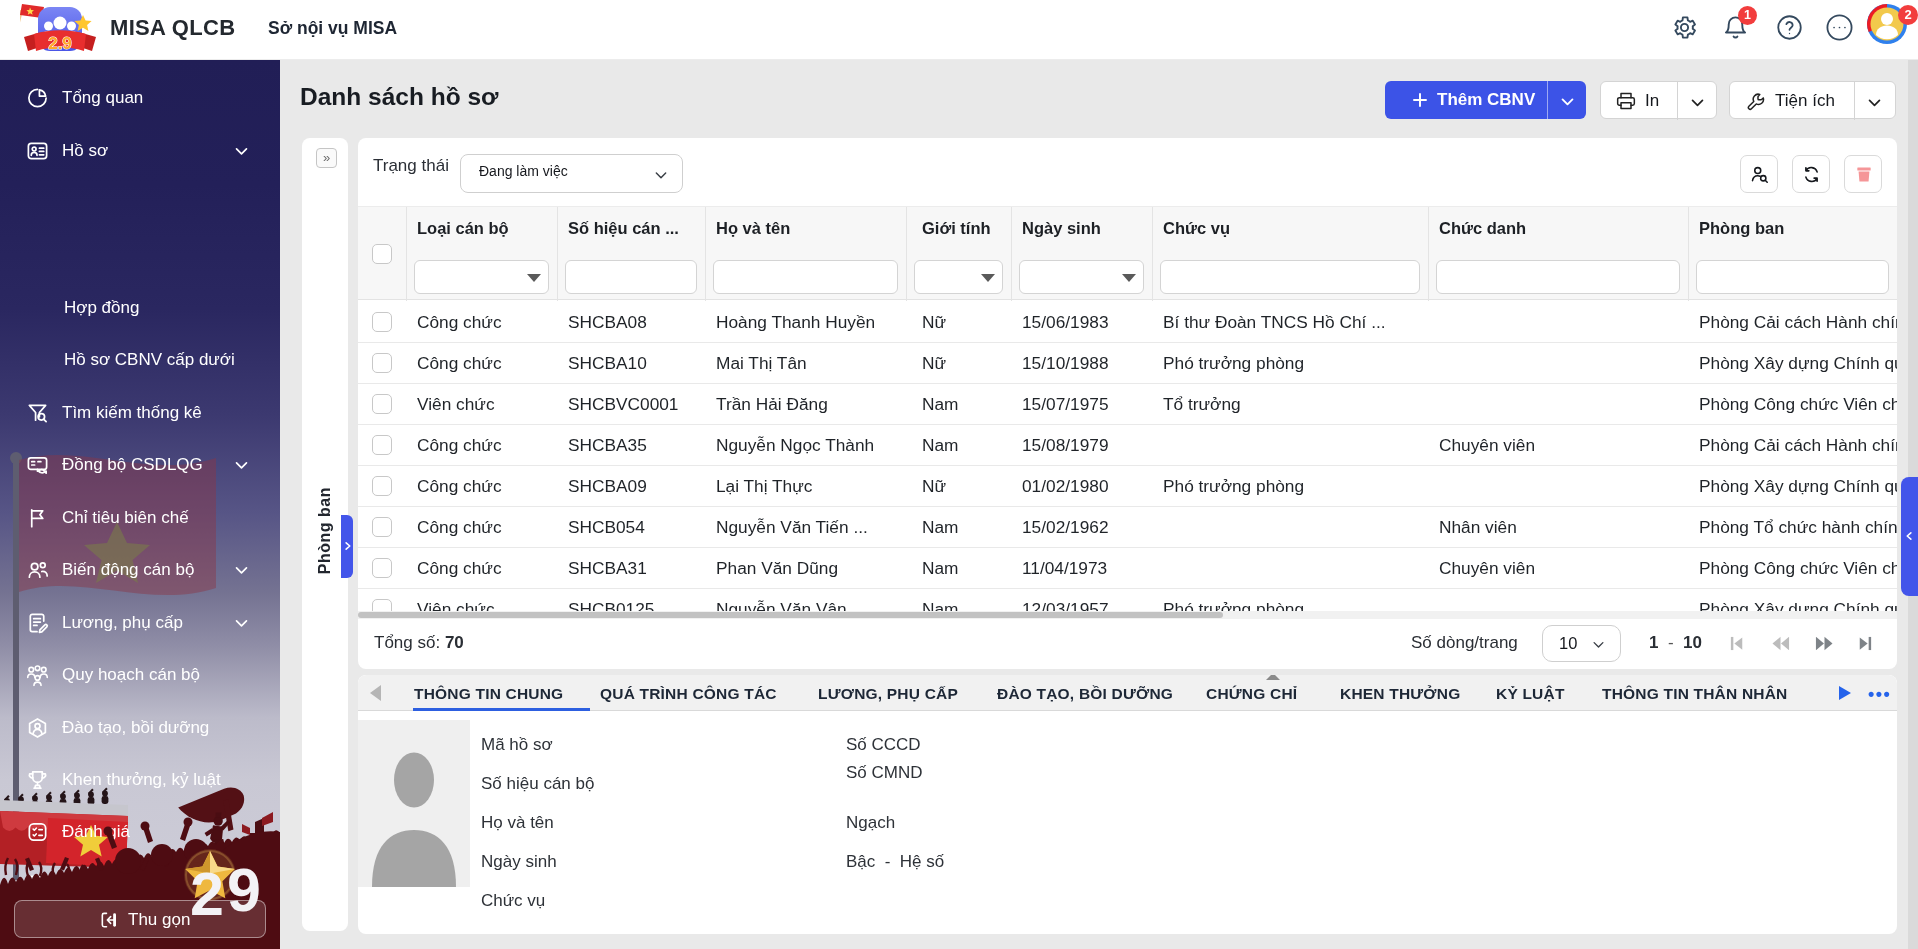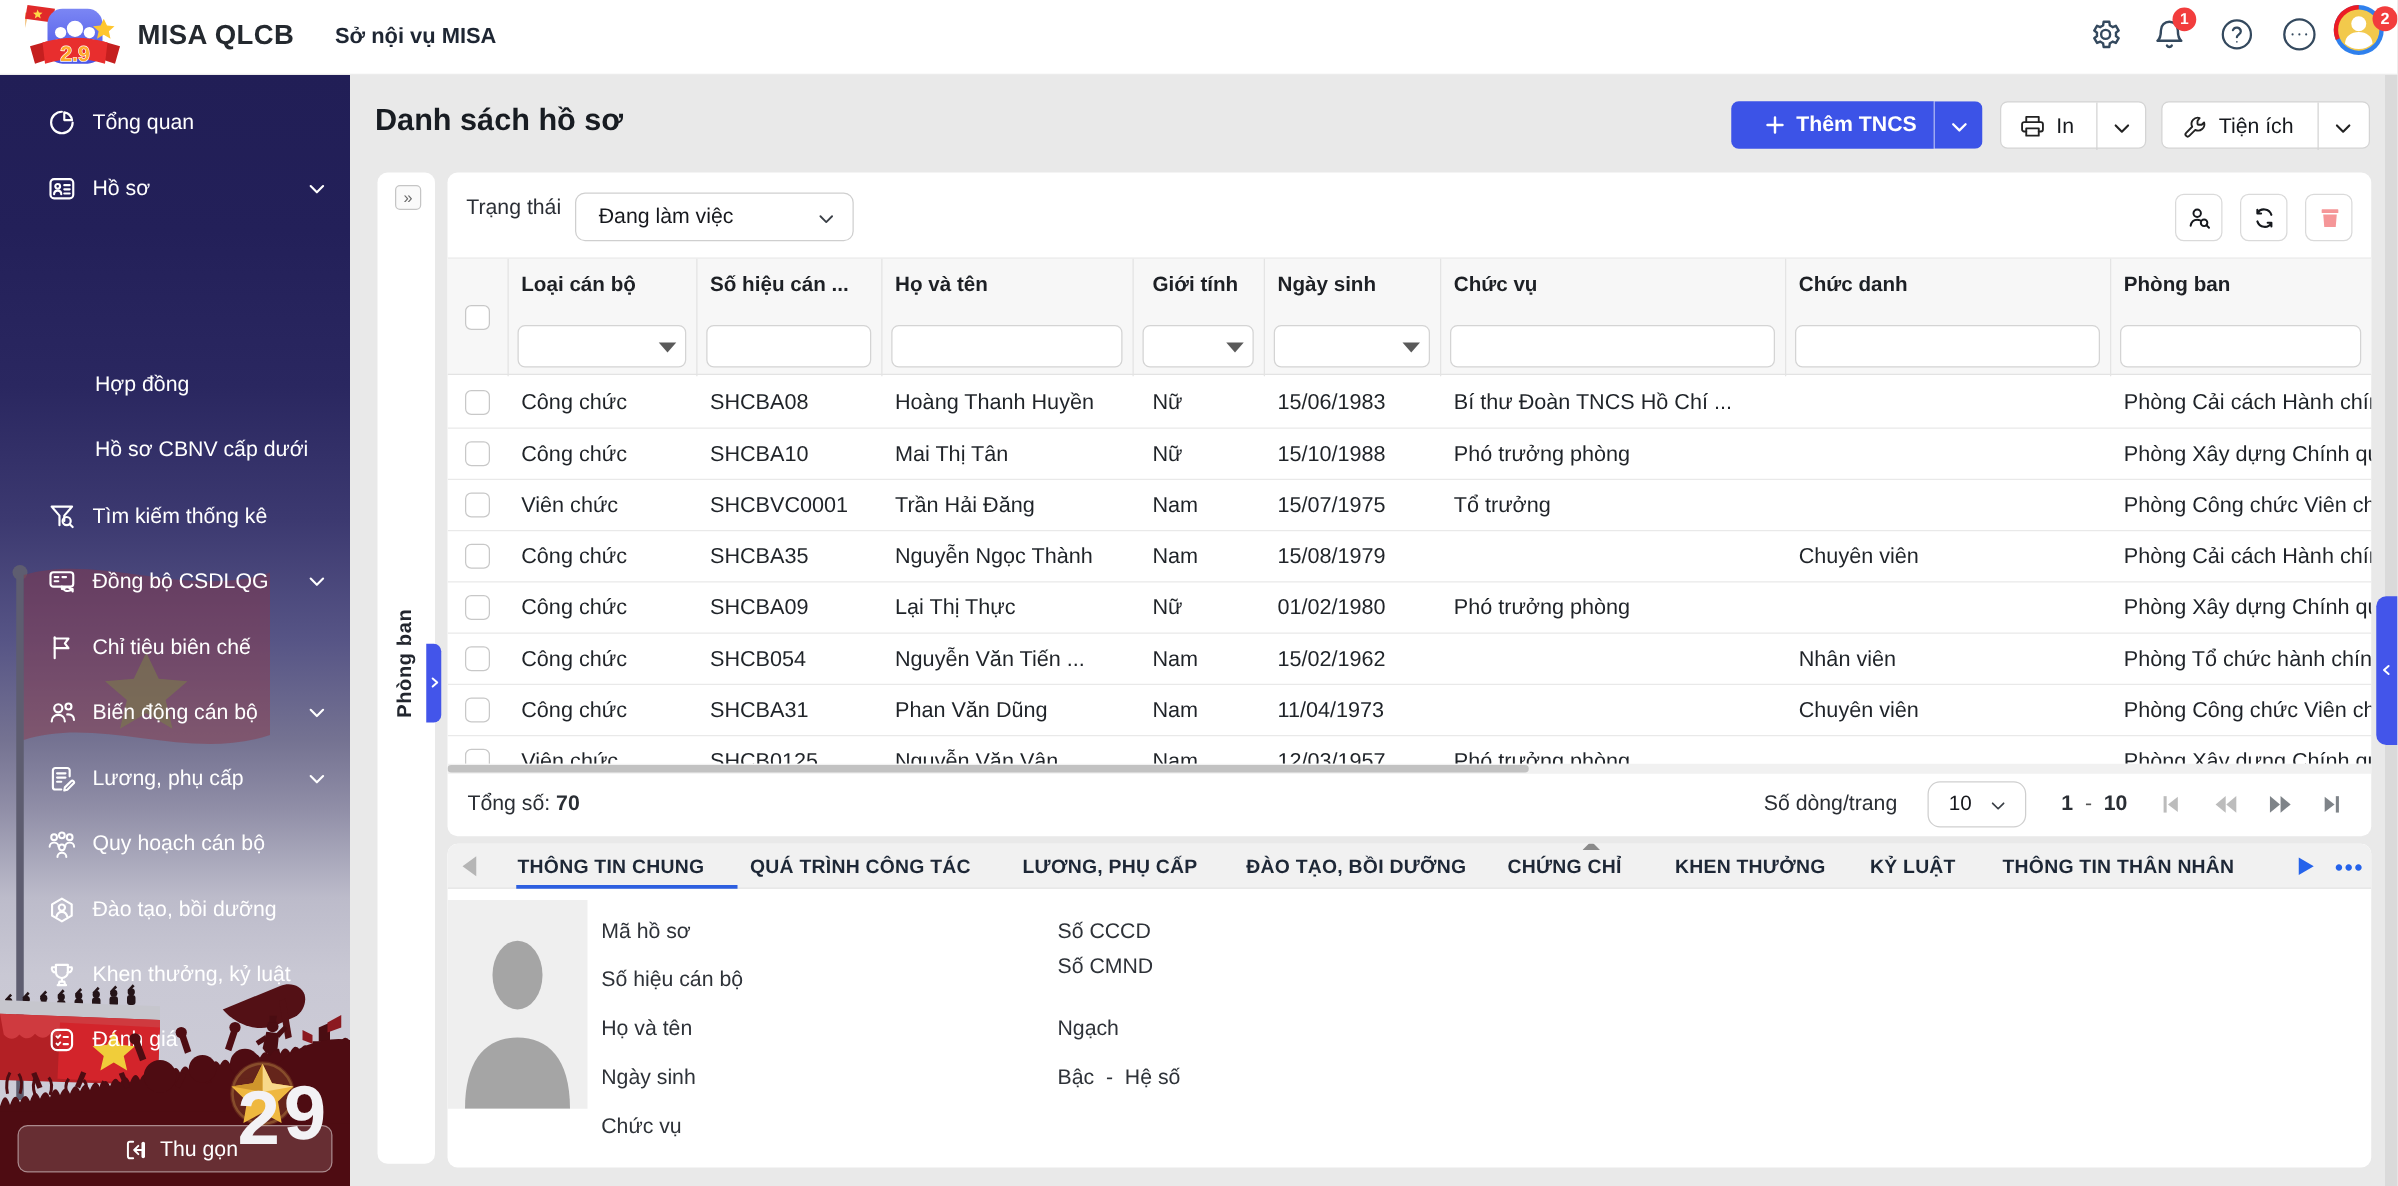--- a/index.html
+++ b/index.html
@@ -44,21 +44,21 @@
   .wbtn { background:#fff; border:1px solid #d4d4d4; }
   #btn-in { left:1320px; width:117px; }
   #btn-in .lbl { position:absolute; left:44px; top:9px; color:#15181d; font-size:17px; }
   #btn-util { left:1449px; width:167px; }
   #btn-util .lbl { position:absolute; left:45px; top:9px; color:#15181d; font-size:17px; }
   .vdiv { position:absolute; top:0; width:1px; height:38px; background:#d4d4d4; }
 
   
   #lbl-trangthai { position:absolute; left:15px; top:18px; font-size:17px; color:#2b2f36;text-align:center; }
   #sel-status { position:absolute; left:102px; top:16px; width:223px; height:39px; border:1px solid #cfcfcf; border-radius:8px; }
-  #sel-status span { position:absolute; left:18px; top:8px; font-size:17px; color:#16181d; }
+  #sel-status span { position:absolute; left:18px; top:8px; font-size:14px; color:#16181d; }
   .sqbtn { position:absolute; top:17px; width:38px; height:38px; border:1px solid #dadada; border-radius:7px; background:#fff; }
 
   
   #thead { position:absolute; left:0; top:68px; width:1580px; height:94px; background:#f7f7f7; border-top:1px solid #ececec; border-bottom:1px solid #e3e3e3; }
   .vline { position:absolute; top:0; width:1px; height:94px; background:#e4e4e4; }
   .hlbl { position:absolute; top:12px; font-size:16.5px; font-weight:bold; color:#1d2025; white-space:nowrap; }
   .fin { position:absolute; top:53px; height:34px; background:#fff; border:1px solid #d4d4d4; border-radius:6px; }
   .caret { position:absolute; width:0; height:0; border-left:7px solid transparent; border-right:7px solid transparent; border-top:8px solid #5a5a5a; }
   .cb { position:absolute; width:20px; height:20px; border:1px solid #c8c8c8; border-radius:5px; background:#fff; }
   #rows { position:absolute; left:0; top:164px; width:1580px; height:309px; overflow:hidden; }
@@ -235,21 +235,21 @@
       </g>
       </g>
 
       <path d="M250 141 h22 v20 h-22 Z M245 161 h32 v10 h-32 Z" fill="#4a0d12"></path>
       <path d="M255 141 v-11 l9-4 v15 Z" fill="#4a0d12"></path>
       <path d="M262 126 l11 -6 v10 l-11 4 Z" fill="#8c1a20"></path>
       <path d="M250 136 l-8 -4 v8 l8 3 Z" fill="#8c1a20"></path>
     </g>
   </svg>
 
-  <div style="position:absolute;left:12px;top:0;width:280px;height:651px;z-index:2">
+  <div style="position:absolute;left:0;top:0;width:280px;height:651px;z-index:2">
     <div class="mitem" style="top:12px">
       <svg class="mic" width="23" height="23" viewBox="0 0 24 24" fill="none" stroke="#fff" stroke-width="1.8" stroke-linecap="round" stroke-linejoin="round">
         <path d="M21 12 A9 9 0 1 1 12 3"></path>
           <path d="M14 3.5 A8 8 0 0 1 20.5 10 L14 10 Z"></path>
       </svg>
       <span class="txt">Tổng quan</span>
     </div>
     <div class="mitem" style="top:65px">
       <svg class="mic" width="23" height="23" viewBox="0 0 24 24" fill="none" stroke="#fff" stroke-width="1.8" stroke-linecap="round" stroke-linejoin="round">
         <rect x="2.5" y="4" width="19" height="16" rx="3"></rect>
@@ -418,21 +418,21 @@
     <span>Thu gọn</span>
   </button>
 </div>
 <div id="main">
   <div id="title">Danh sách hồ sơ</div>
 
   <div class="tb" id="btn-add">
     <svg class="abs" style="left:26px;top:10px" width="18" height="18" viewBox="0 0 24 24" fill="none" stroke="#fff" stroke-width="2.6" stroke-linecap="round">
         <path d="M12 4 v16 M4 12 h16"></path>
       </svg>
-    <span class="lbl">Thêm TNCS</span>
+    <span class="lbl">Thêm CBNV</span>
   </div>
   <div class="tb" id="btn-add-c">
     <svg class="abs" style="left:11px;top:12px" width="17" height="17" viewBox="0 0 24 24" fill="none" stroke="#fff" stroke-width="2.6" stroke-linecap="round" stroke-linejoin="round">
         <path d="M5 9 l7 7 7-7"></path>
       </svg>
   </div>
   <div class="tb wbtn" id="btn-in">
     <svg class="abs" style="left:15px;top:9px" width="20" height="20" viewBox="0 0 24 24" fill="none" stroke="#222" stroke-width="1.8" stroke-linecap="round" stroke-linejoin="round">
       <path d="M6 8 V3 h12 v5"></path>
         <path d="M6 17 H4 a2 2 0 0 1-2-2 v-5 a2 2 0 0 1 2-2 h16 a2 2 0 0 1 2 2 v5 a2 2 0 0 1-2 2 h-2"></path>

